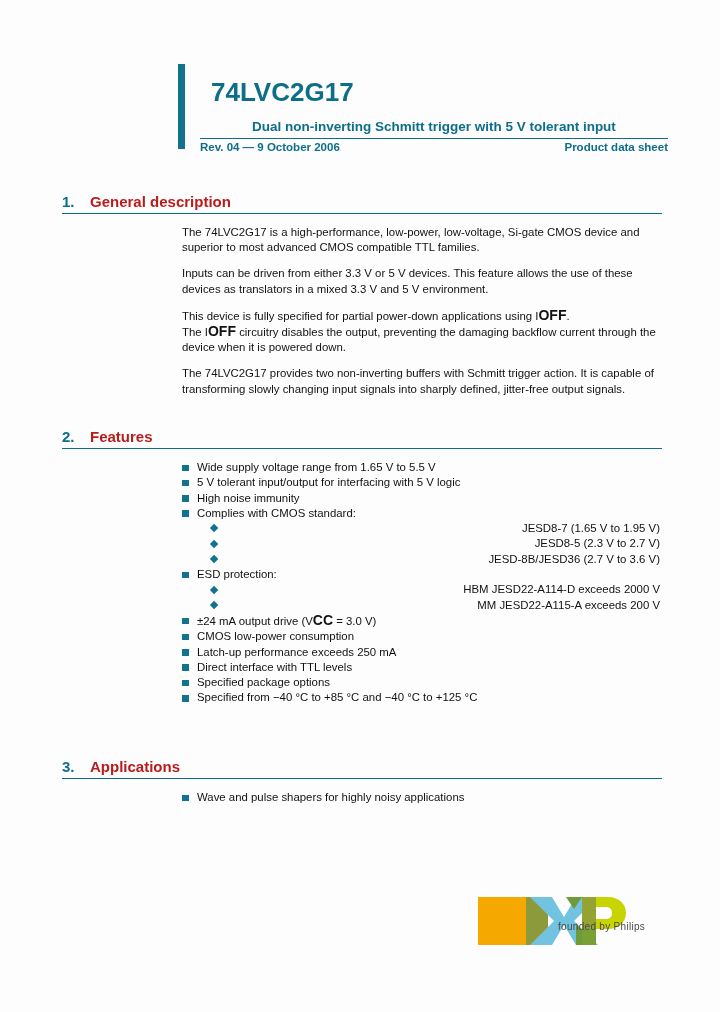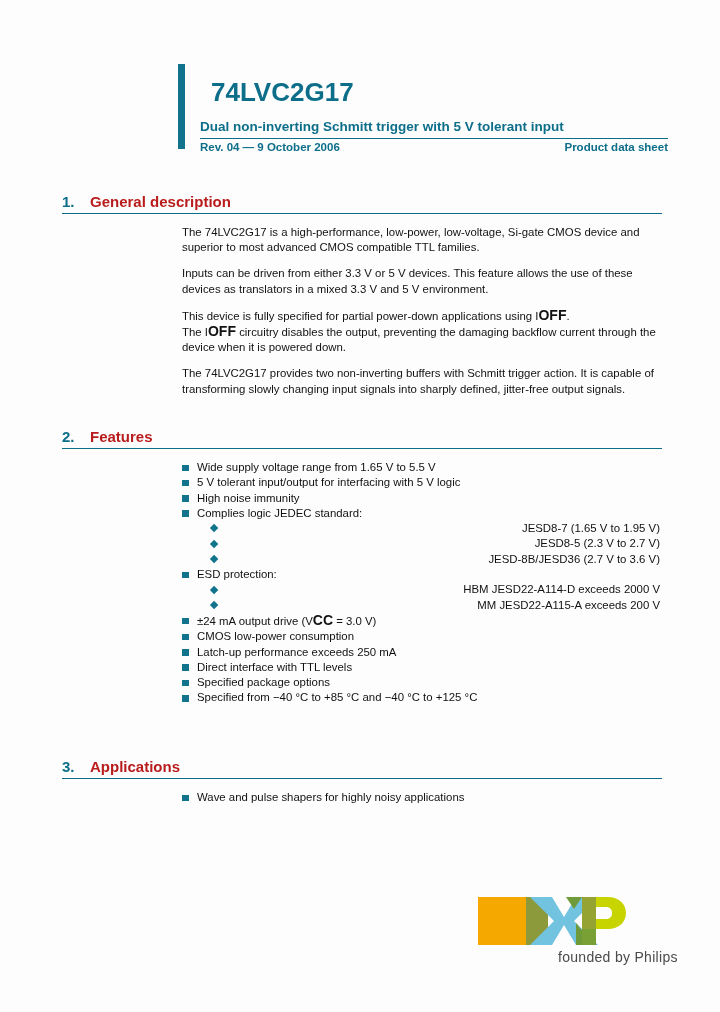--- a/index.html
+++ b/index.html
@@ -48,20 +48,21 @@
     margin: 11px;
     padding-top: 2px;
   }
   .subtitle {
     font-size: 13.5px;
     font-weight: bold;
     color: #0d6e8a;
     line-height: 18px;
     margin: 2px 0 0 0;
     white-space: nowrap;
+    text-align: center;
   }
   .rev-row {
     margin-top: 2px;
     border-top: 1.2px solid #0d6e8a;
     padding-top: 2px;
     display: flex;
     justify-content: space-between;
     align-items: flex-end;
     width: 468px;
   }
@@ -177,22 +178,22 @@
     height: 62px;
   }
   .logo-svg {
     position: absolute;
     left: 0;
     top: 0;
   }
   .logo-tagline {
     position: absolute;
     left: 80px;
-    top: 56px;
-    font-size: 14px;
+    top: 28px;
+    font-size: 10px;
     color: #4a4a4a;
     letter-spacing: 0.3px;
     white-space: nowrap;
   }
 </style>
 </head>
 <body>
 
 <div class="page">
 
@@ -239,21 +240,21 @@
           <span>5 V tolerant input/output for interfacing with 5 V logic</span>
         </li>
 
         <li>
           <span class="bul"></span>
           <span>High noise immunity</span>
         </li>
 
         <li>
           <span class="bul"></span>
-          <span>Complies logic JEDEC standard:</span>
+          <span>Complies with CMOS standard:</span>
           <ul class="sub-feat">
             <li>
               <span class="dia"></span>
               <span>JESD8-7 (1.65 V to 1.95 V)</span>
             </li>
             <li>
               <span class="dia"></span>
               <span>JESD8-5 (2.3 V to 2.7 V)</span>
             </li>
             <li>

